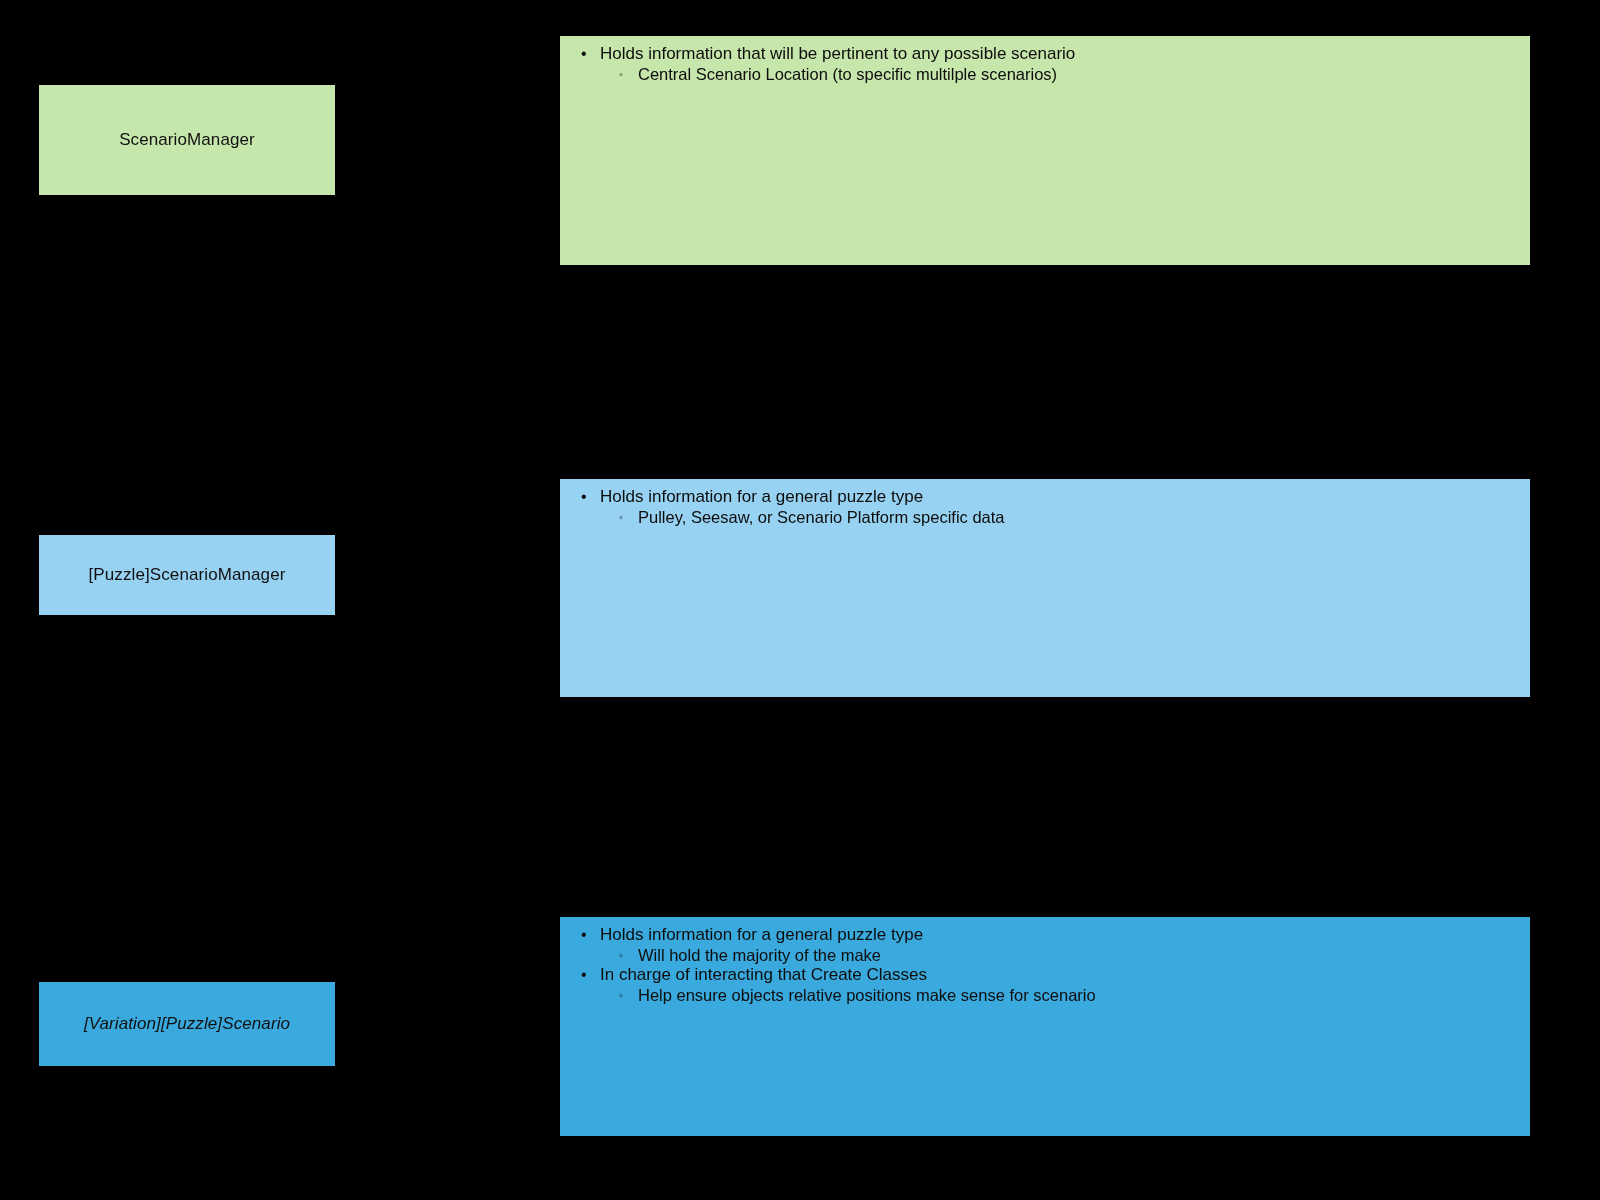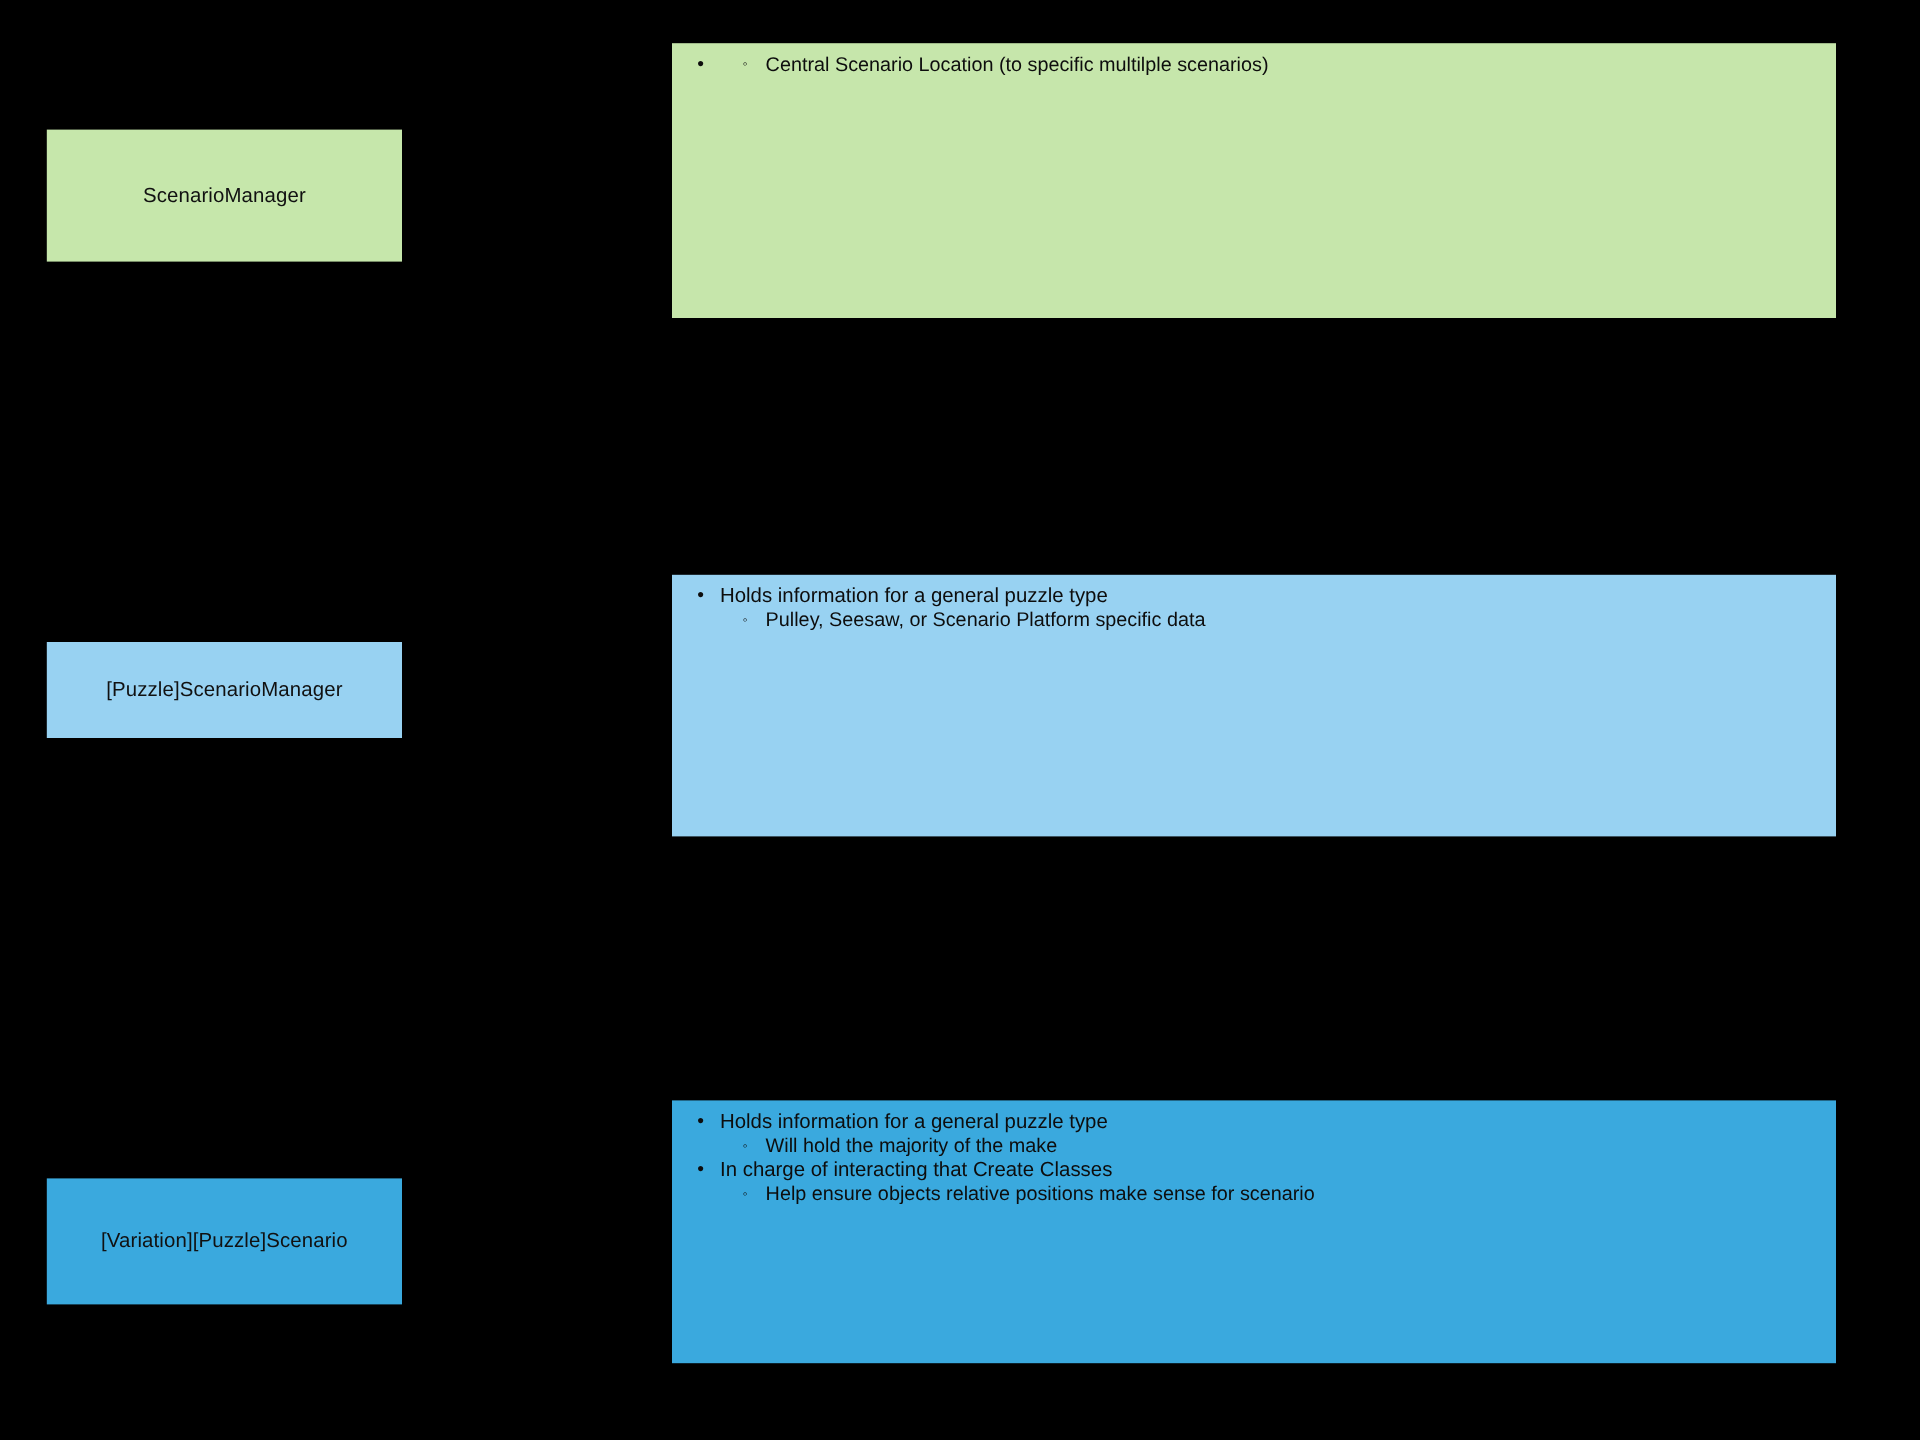--- a/index.html
+++ b/index.html
@@ -81,28 +81,29 @@
     font-size: 11px;
     line-height: 21px;
   }
   .desc-text { display: inline; }
 </style>
 </head>
 <body>
 
 <div id="canvas">
 
-  <div class="class-box box-green" style="left:39px; top:108px; width:296px; height:110px;">
+  <div class="class-box box-green" style="left:39px; top:85px; width:296px; height:110px;">
     <span class="class-label">ScenarioManager</span>
   </div>
 
   <div class="desc-panel panel-green" style="left:560px; top:36px; width:970px; height:229px;">
     <ul class="desc-list">
       <li class="desc-item level-1">
         <span class="marker">•</span>
+        <span class="desc-text">Holds information that will be pertinent to any possible scenario</span>
       </li>
       <li class="desc-item level-2">
         <span class="marker">◦</span>
         <span class="desc-text">Central Scenario Location (to specific multilple scenarios)</span>
       </li>
     </ul>
   </div>
 
   <div class="class-box box-blue" style="left:39px; top:535px; width:296px; height:80px;">
     <span class="class-label">[Puzzle]ScenarioManager</span>
@@ -114,21 +115,21 @@
         <span class="marker">•</span>
         <span class="desc-text">Holds information for a general puzzle type</span>
       </li>
       <li class="desc-item level-2">
         <span class="marker">◦</span>
         <span class="desc-text">Pulley, Seesaw, or Scenario Platform specific data</span>
       </li>
     </ul>
   </div>
 
-  <div class="class-box box-blue2" style="left:39px; top:982px; width:296px; height:105px;">
+  <div class="class-box box-blue2" style="left:39px; top:982px; width:296px; height:84px;font-style:italic;">
     <span class="class-label">[Variation][Puzzle]Scenario</span>
   </div>
 
   <div class="desc-panel panel-blue2" style="left:560px; top:917px; width:970px; height:219px;">
     <ul class="desc-list">
       <li class="desc-item level-1">
         <span class="marker">•</span>
         <span class="desc-text">Holds information for a general puzzle type</span>
       </li>
       <li class="desc-item level-2">

